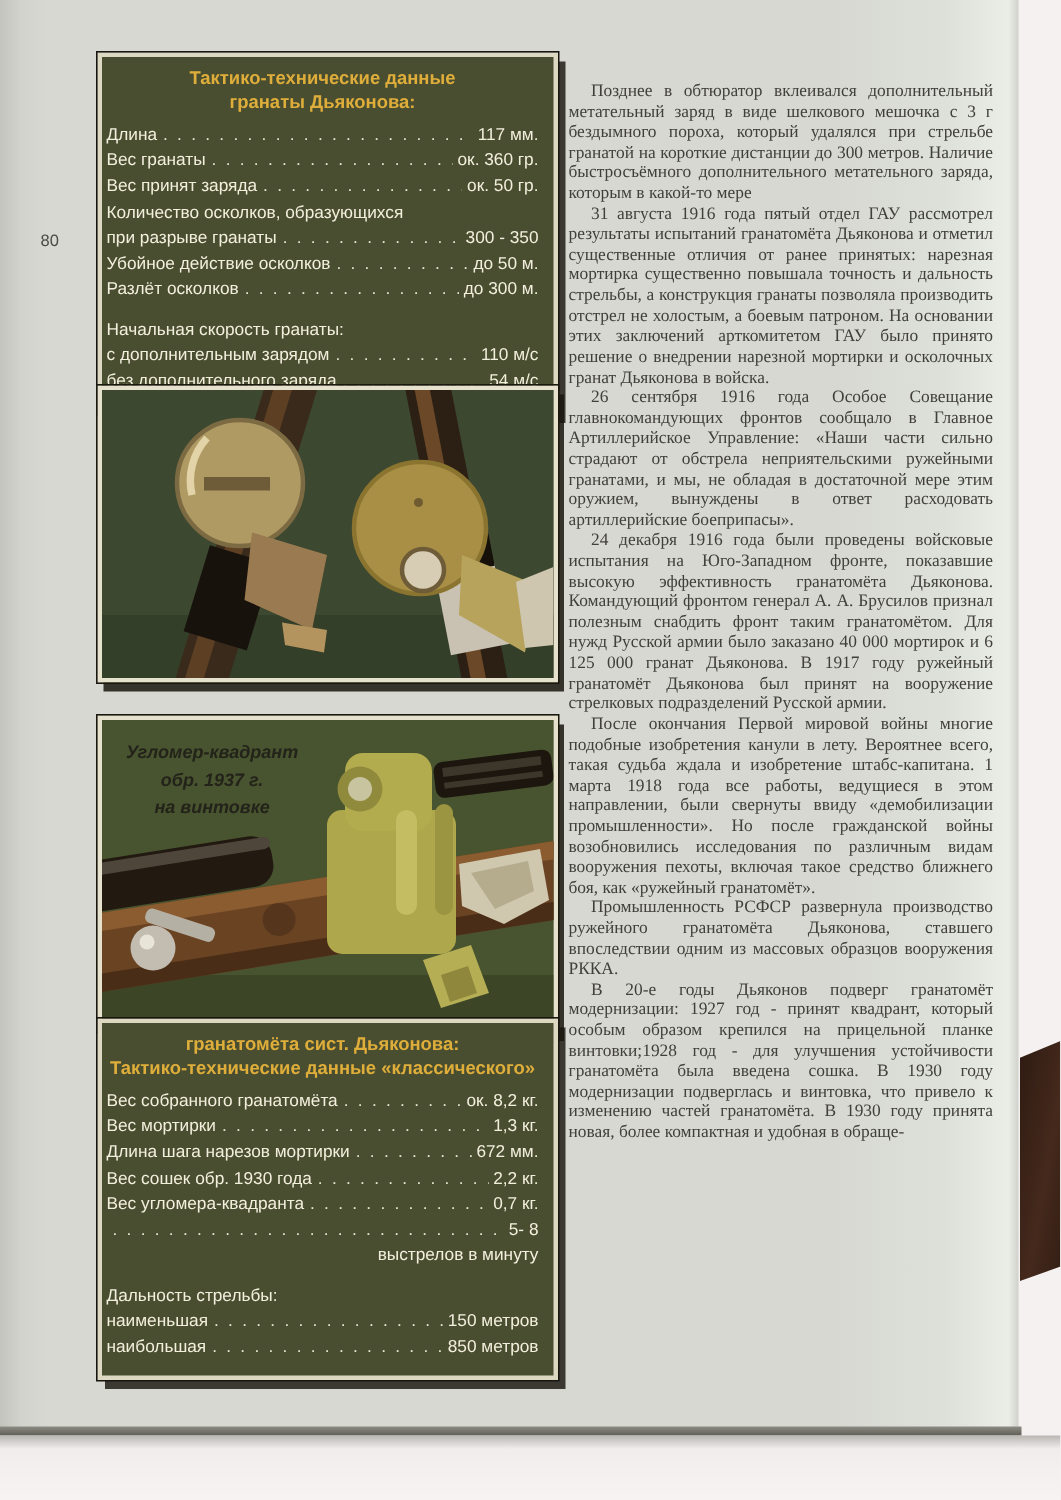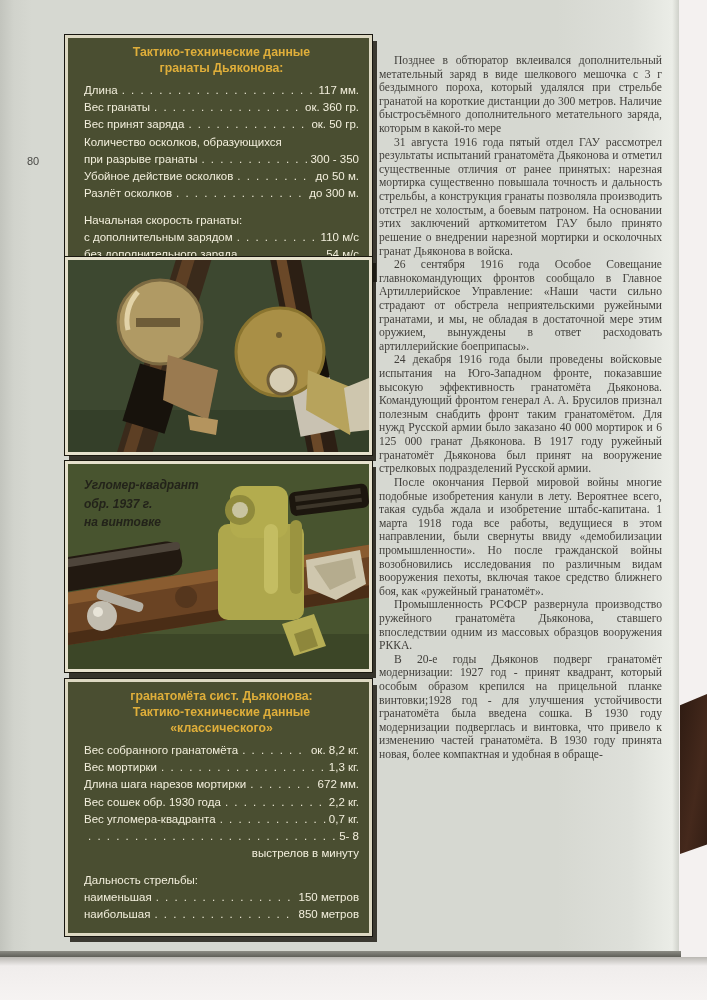--- a/index.html
+++ b/index.html
@@ -19,40 +19,40 @@
   .below-book{position:absolute;left:0;top:957px;width:707px;height:43px;
         background:linear-gradient(#b9b7b2 0,#f0edec 9px,#f6f3f2 100%);}
 
   .pagenum{position:absolute;left:27px;top:155px;font-family:"Liberation Sans",sans-serif;
         font-size:11px;color:#4b4b47;}
 
   
   .specbox{position:absolute;left:65px;width:307px;box-sizing:border-box;
         background:#4a4e31;border:3px solid #ddd8c2;outline:1px solid #181610;
         box-shadow:5px 6px 0 rgba(25,22,14,.82);
-        padding:7px 10px 10px 16px;color:#f3efdd;
+        padding:7px 10px 10px 3px;color:#f3efdd;
         font-family:"Liberation Sans",sans-serif;font-size:11.5px;}
   .specbox .title{ text-align:center;color:#dfae3a;font-weight:bold;
         font-size:12.3px;line-height:1.3;margin-bottom:5px;}
   .specrow{display:flex;align-items:baseline;line-height:1.5;}
   .specrow .lbl{white-space:nowrap;}
   .specrow .dots{flex:1 1 auto;overflow:hidden;white-space:nowrap;margin:0 3px 0 4px;opacity:.95;}
   .specrow .dots::after{content:". . . . . . . . . . . . . . . . . . . . . . . . . . . . . . . . . . . . . . . . . . . .";letter-spacing:1.5px;}
   .specrow .val{white-space:nowrap;}
   .specrow.row-valright{justify-content:flex-end;}
   .specrow.row-gap{margin-top:9px;}
   #specbox1{top:35px;}
   #specbox2{top:679px;}
 
   
   .photo{position:absolute;left:65px;width:307px;box-sizing:border-box;
         border:3px solid #e6e1cd;outline:1px solid #1a180f;
         box-shadow:4px 6px 0 rgba(25,22,14,.85);background:#3e4931;}
   #photo1{top:257px;height:198px;}
-  #photo2{top:461px;height:211px;}
+  #photo2{top:477px;height:211px;text-align:center;}
   .photo svg{display:block;width:100%;height:100%;}
   .photo-caption{position:absolute;left:16px;top:12px;
         font-family:"Liberation Sans",sans-serif;font-style:italic;font-weight:bold;
         font-size:12px;line-height:1.55;color:#23231a;}
 
   
   .article{position:absolute;left:379px;top:36px;width:283px;
         font-size:11.6px;line-height:1.175;color:#413f3b;
         text-align:justify;hyphens:auto;margin-top:18px;-webkit-hyphens:auto;}
   .article p{margin:0;text-indent:15px;}

